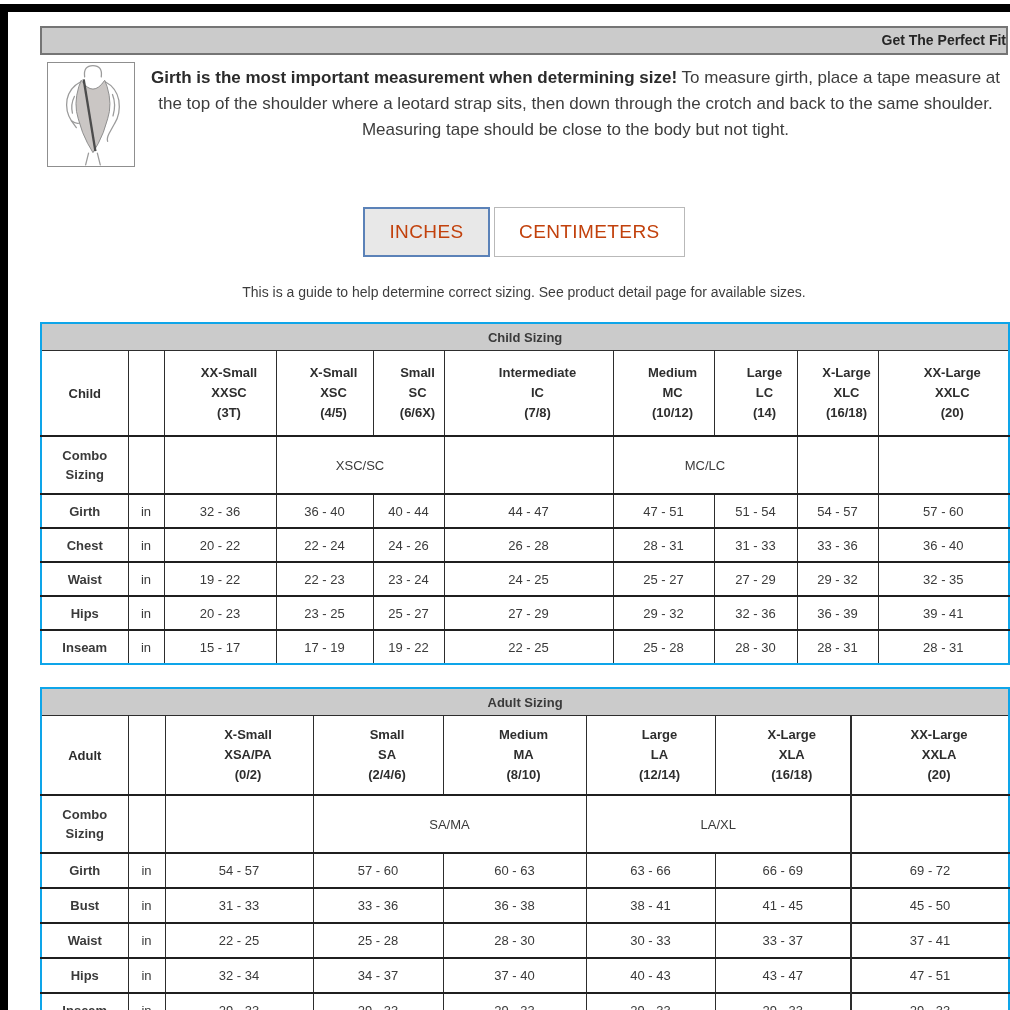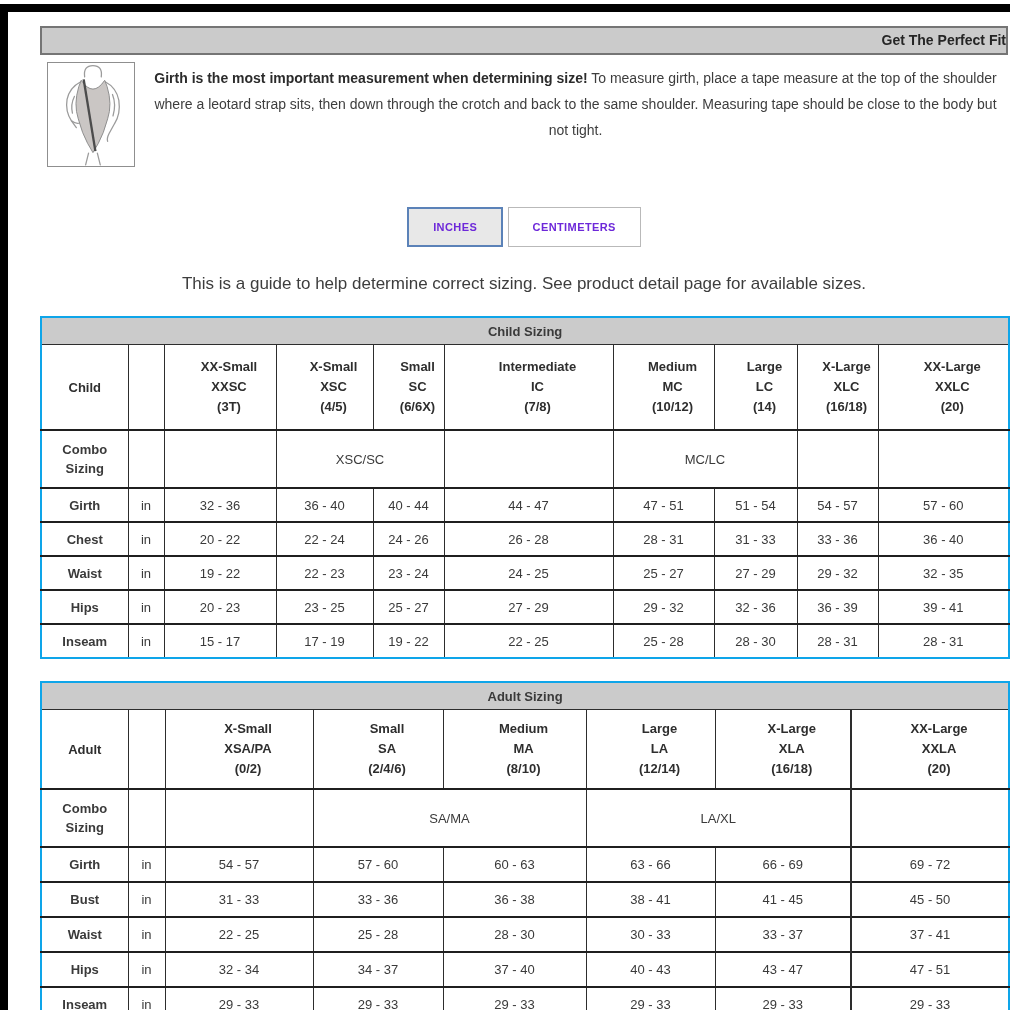--- a/index.html
+++ b/index.html
@@ -17,33 +17,33 @@
     height:25px; line-height:25px; text-align:right;
     font-weight:bold; font-size:14px; color:#252525;
   }
 
   .info { display:flex; margin-top:7px; }
   .figure-box {
     width:86px; height:103px; border:1px solid #8f8f8f;
     background:#fff; flex:0 0 auto; margin-left:7px;
   }
   .info-text { flex:1; padding:0 2px 0 10px; text-align:center; }
-  .intro { margin:3px 0 0; font-size:14px; line-height:26px; color:#3d3d3d; }
+  .intro { margin:3px 0 0; font-size:17px; line-height:26px; color:#3d3d3d; }
   .b { font-weight:bold; color:#2b2b2b; }
   .demo { margin:15px 0 0; font-size:13.5px; color:#3d3d3d; }
 
   .toggle-row { text-align:center; margin-top:40px; }
   .btn {
-    font-family:"Liberation Sans", sans-serif; font-size:11px;
-    color:#6d28d9; letter-spacing:0.4px; cursor:pointer; vertical-align:middle;font-weight:bold;
+    font-family:"Liberation Sans", sans-serif; font-size:19px;
+    color:#c2410c; letter-spacing:0.4px; cursor:pointer; vertical-align:middle;
   }
   .btn-inches { background:#e8e8e8; border:2px solid #5b82b8; padding:12px 24px; }
   .btn-cm     { background:#ffffff; border:1px solid #b9b9b9; padding:13px 24px; }
 
-  .guide-note { text-align:center; font-size:17px; color:#3d3d3d; margin-top:27px; }
+  .guide-note { text-align:center; font-size:14px; color:#3d3d3d; margin-top:27px; }
 
   table.sizing {
     border-collapse:collapse; width:968px; table-layout:fixed;
     margin-top:22px; border:2px solid #0ea5e9;
   }
   table.sizing td {
     border:1px solid #2d2d2d; text-align:center; vertical-align:middle;
     font-size:13px; color:#3a3a3a; padding:0; overflow:hidden;
   }
   td.section-title {

